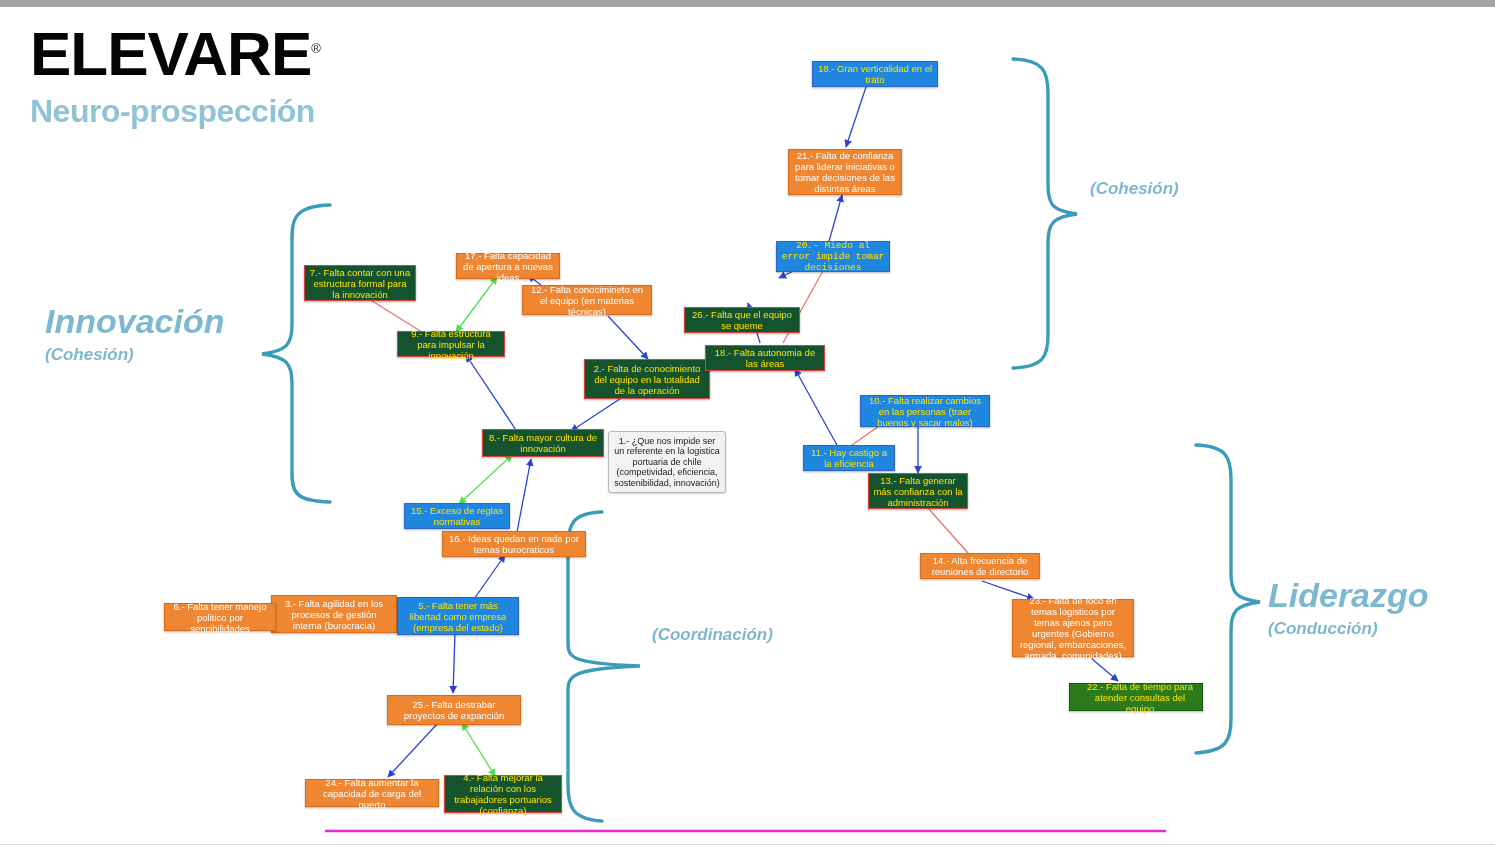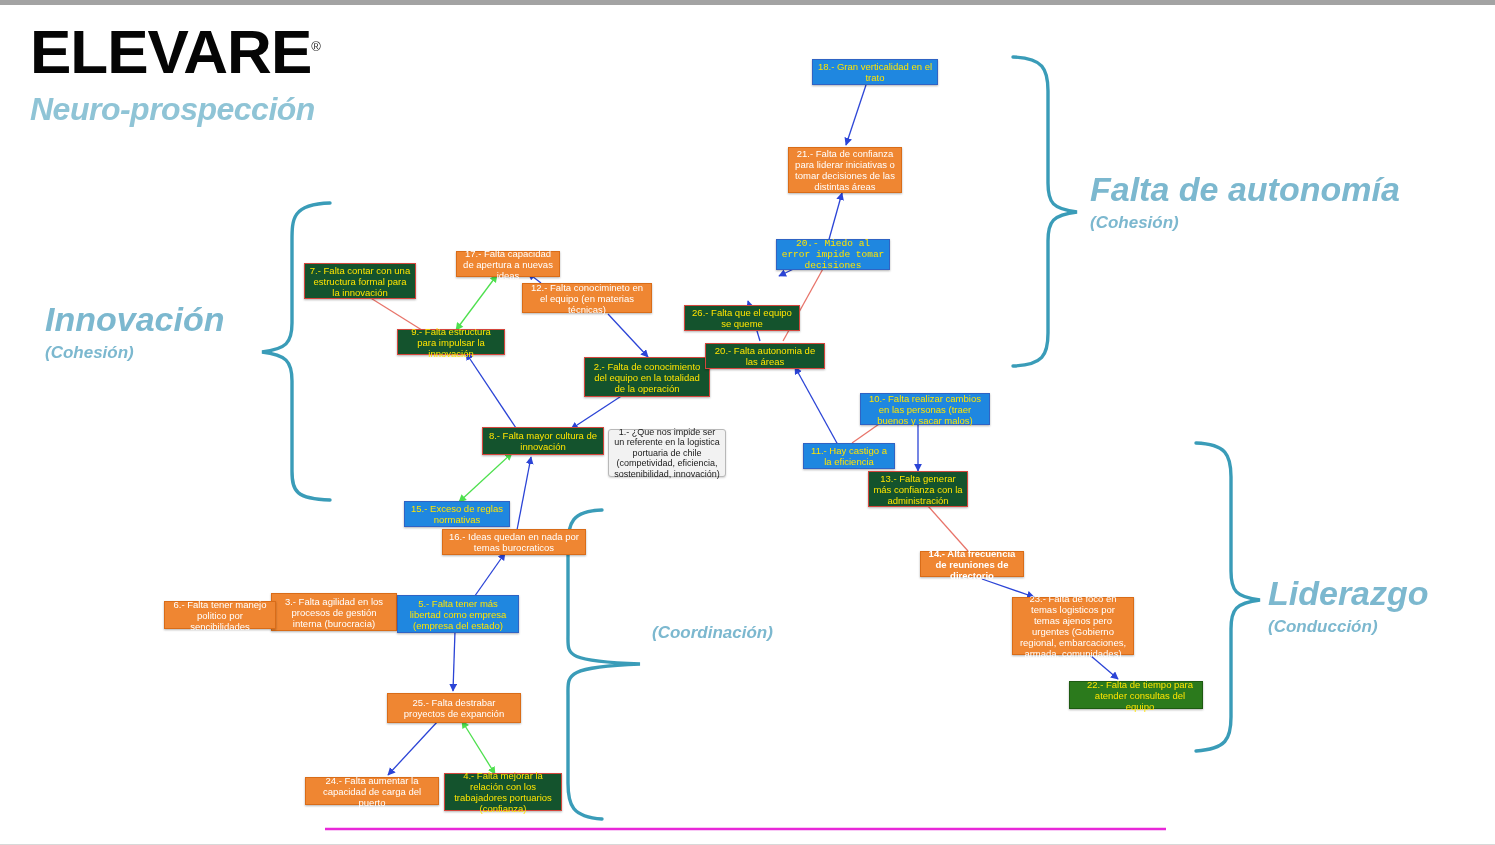--- a/index.html
+++ b/index.html
@@ -2,40 +2,40 @@
 <html><head>
 <meta charset="utf-8">
 <style>
   html,body{margin:0;padding:0;background:#e9e9e9;}
   #page{
     position:relative;
     width:1495px;height:845px;
     background:#ffffff;
     overflow:hidden;
     font-family:"Liberation Sans", sans-serif;
-    border-top:5px solid #a3a3a3;
+    border-top:7px solid #a3a3a3;
     border-bottom:1px solid #d8d8d8;
     box-sizing:border-box;
   }
   #svg-layer{position:absolute;left:0;top:0;width:1495px;height:845px;}
 
   
   #brand{position:absolute;left:30px;top:16px;}
   .brand-word{
     font-size:62px;font-weight:bold;color:#050505;
     letter-spacing:-1px;line-height:1;
     font-family:"Liberation Sans", sans-serif;
   }
   .brand-reg{
     font-size:13px;vertical-align:super;color:#2a2a2a;
     font-weight:normal;letter-spacing:0;
   }
   .brand-sub{
     margin-top:8px;
-    font-size:32px;font-style:italic;font-weight:bold;
+    font-size:32px;font-weight:bold;
     color:#8fc4d6;letter-spacing:-0.5px;
   }
 
   
   .cat{position:absolute;}
   .cat-title{
     font-size:34px;font-style:italic;font-weight:bold;
     color:#7cb8cf;line-height:1.06;white-space:pre-line;
   }
   .cat-sub{
@@ -162,32 +162,31 @@
       <span>ELEVARE</span><span class="brand-reg">®</span>
     </div>
     <div class="brand-sub">Neuro-prospección</div>
   </div>
 
   <div class="cat" id="cat-innovacion">
     <div class="cat-title">Innovación</div>
     <div class="cat-sub">(Cohesión)</div>
   </div>
   <div class="cat" id="cat-autonomia">
-    <div class="cat-title">Falta de autonomía</div>
     <div class="cat-sub">(Cohesión)</div>
   </div>
   <div class="cat" id="cat-espacio">
     <div class="cat-sub">(Coordinación)</div>
   </div>
   <div class="cat" id="cat-liderazgo">
     <div class="cat-title">Liderazgo</div>
     <div class="cat-sub">(Conducción)</div>
   </div>
 
-  <div class="node n-white" style="left:608px;top:424px;width:118px;height:48px;font-size:9px;line-height:10.5px;">1.- ¿Que nos impide ser un referente en la logistica portuaria de chile (competividad, eficiencia, sostenibilidad, innovación)</div>
+  <div class="node n-white" style="left:608px;top:424px;width:118px;height:62px;font-size:9px;line-height:10.5px;">1.- ¿Que nos impide ser un referente en la logistica portuaria de chile (competividad, eficiencia, sostenibilidad, innovación)</div>
 
   <div class="node n-purple" style="left:584px;top:352px;width:126px;height:40px;">2.- Falta de conocimiento del equipo en la totalidad de la operación</div>
 
   <div class="node n-orange" style="left:271px;top:588px;width:126px;height:38px;">3.- Falta agilidad en los procesos de gestión interna (burocracia)</div>
 
   <div class="node n-purple" style="left:444px;top:768px;width:118px;height:38px;">4.- Falta mejorar la relación con los trabajadores portuarios (confianza)</div>
 
   <div class="node n-blue" style="left:397px;top:590px;width:122px;height:38px;">5.- Falta tener más libertad como empresa (empresa del estado)</div>
 
   <div class="node n-orange" style="left:164px;top:596px;width:112px;height:28px;">6.- Falta tener manejo politico por sencibilidades</div>
@@ -199,31 +198,31 @@
   <div class="node n-purple" style="left:397px;top:324px;width:108px;height:26px;">9.- Falta estructura para impulsar la innovación</div>
 
   <div class="node n-blue" style="left:860px;top:388px;width:130px;height:32px;">10.- Falta realizar cambios en las personas (traer buenos y sacar malos)</div>
 
   <div class="node n-blue" style="left:803px;top:438px;width:92px;height:26px;">11.- Hay castigo a la eficiencia</div>
 
   <div class="node n-orange" style="left:522px;top:278px;width:130px;height:30px;">12.- Falta conocimineto en el equipo (en materias técnicas)</div>
 
   <div class="node n-purple" style="left:868px;top:466px;width:100px;height:36px;">13.- Falta generar más confianza con la administración</div>
 
-  <div class="node n-orange" style="left:920px;top:546px;width:104px;height:26px;font-weight:bold;">14.- Alta frecuencia de reuniones de directorio</div>
+  <div class="node n-orange" style="left:920px;top:546px;width:120px;height:26px;">14.- Alta frecuencia de reuniones de directorio</div>
 
   <div class="node n-blue" style="left:404px;top:496px;width:106px;height:26px;">15.- Exceso de reglas normativas</div>
 
   <div class="node n-orange" style="left:442px;top:524px;width:144px;height:26px;">16.- Ideas quedan en nada por temas burocraticos</div>
 
   <div class="node n-orange" style="left:456px;top:246px;width:104px;height:26px;">17.- Falta capacidad de apertura a nuevas ideas</div>
 
   <div class="node n-blue" style="left:812px;top:54px;width:126px;height:26px;">18.- Gran verticalidad en el trato</div>
 
-  <div class="node n-purple" style="left:705px;top:338px;width:120px;height:26px;">20.- Falta autonomia de las áreas</div>
+  <div class="node n-purple" style="left:705px;top:338px;width:120px;height:26px;">18.- Falta autonomia de las áreas</div>
 
   <div class="node n-blue" style="left:776px;top:234px;width:114px;height:31px;font-family:Liberation Mono, monospace;">20.- Miedo al error impide tomar decisiones</div>
 
   <div class="node n-orange" style="left:788px;top:142px;width:114px;height:46px;">21.- Falta de confianza para liderar iniciativas o  tomar decisiones de las distintas áreas</div>
 
   <div class="node n-green" style="left:1069px;top:676px;width:134px;height:28px;">22.- Falta de tiempo para atender consultas del equipo</div>
 
   <div class="node n-orange" style="left:1012px;top:592px;width:122px;height:58px;">23.- Falta de foco en temas logisticos por temas ajenos pero urgentes (Gobierno regional, embarcaciones, armada, comunidades)</div>
 
   <div class="node n-orange" style="left:305px;top:772px;width:134px;height:28px;">24.- Falta aumentar la capacidad de carga del puerto</div>

